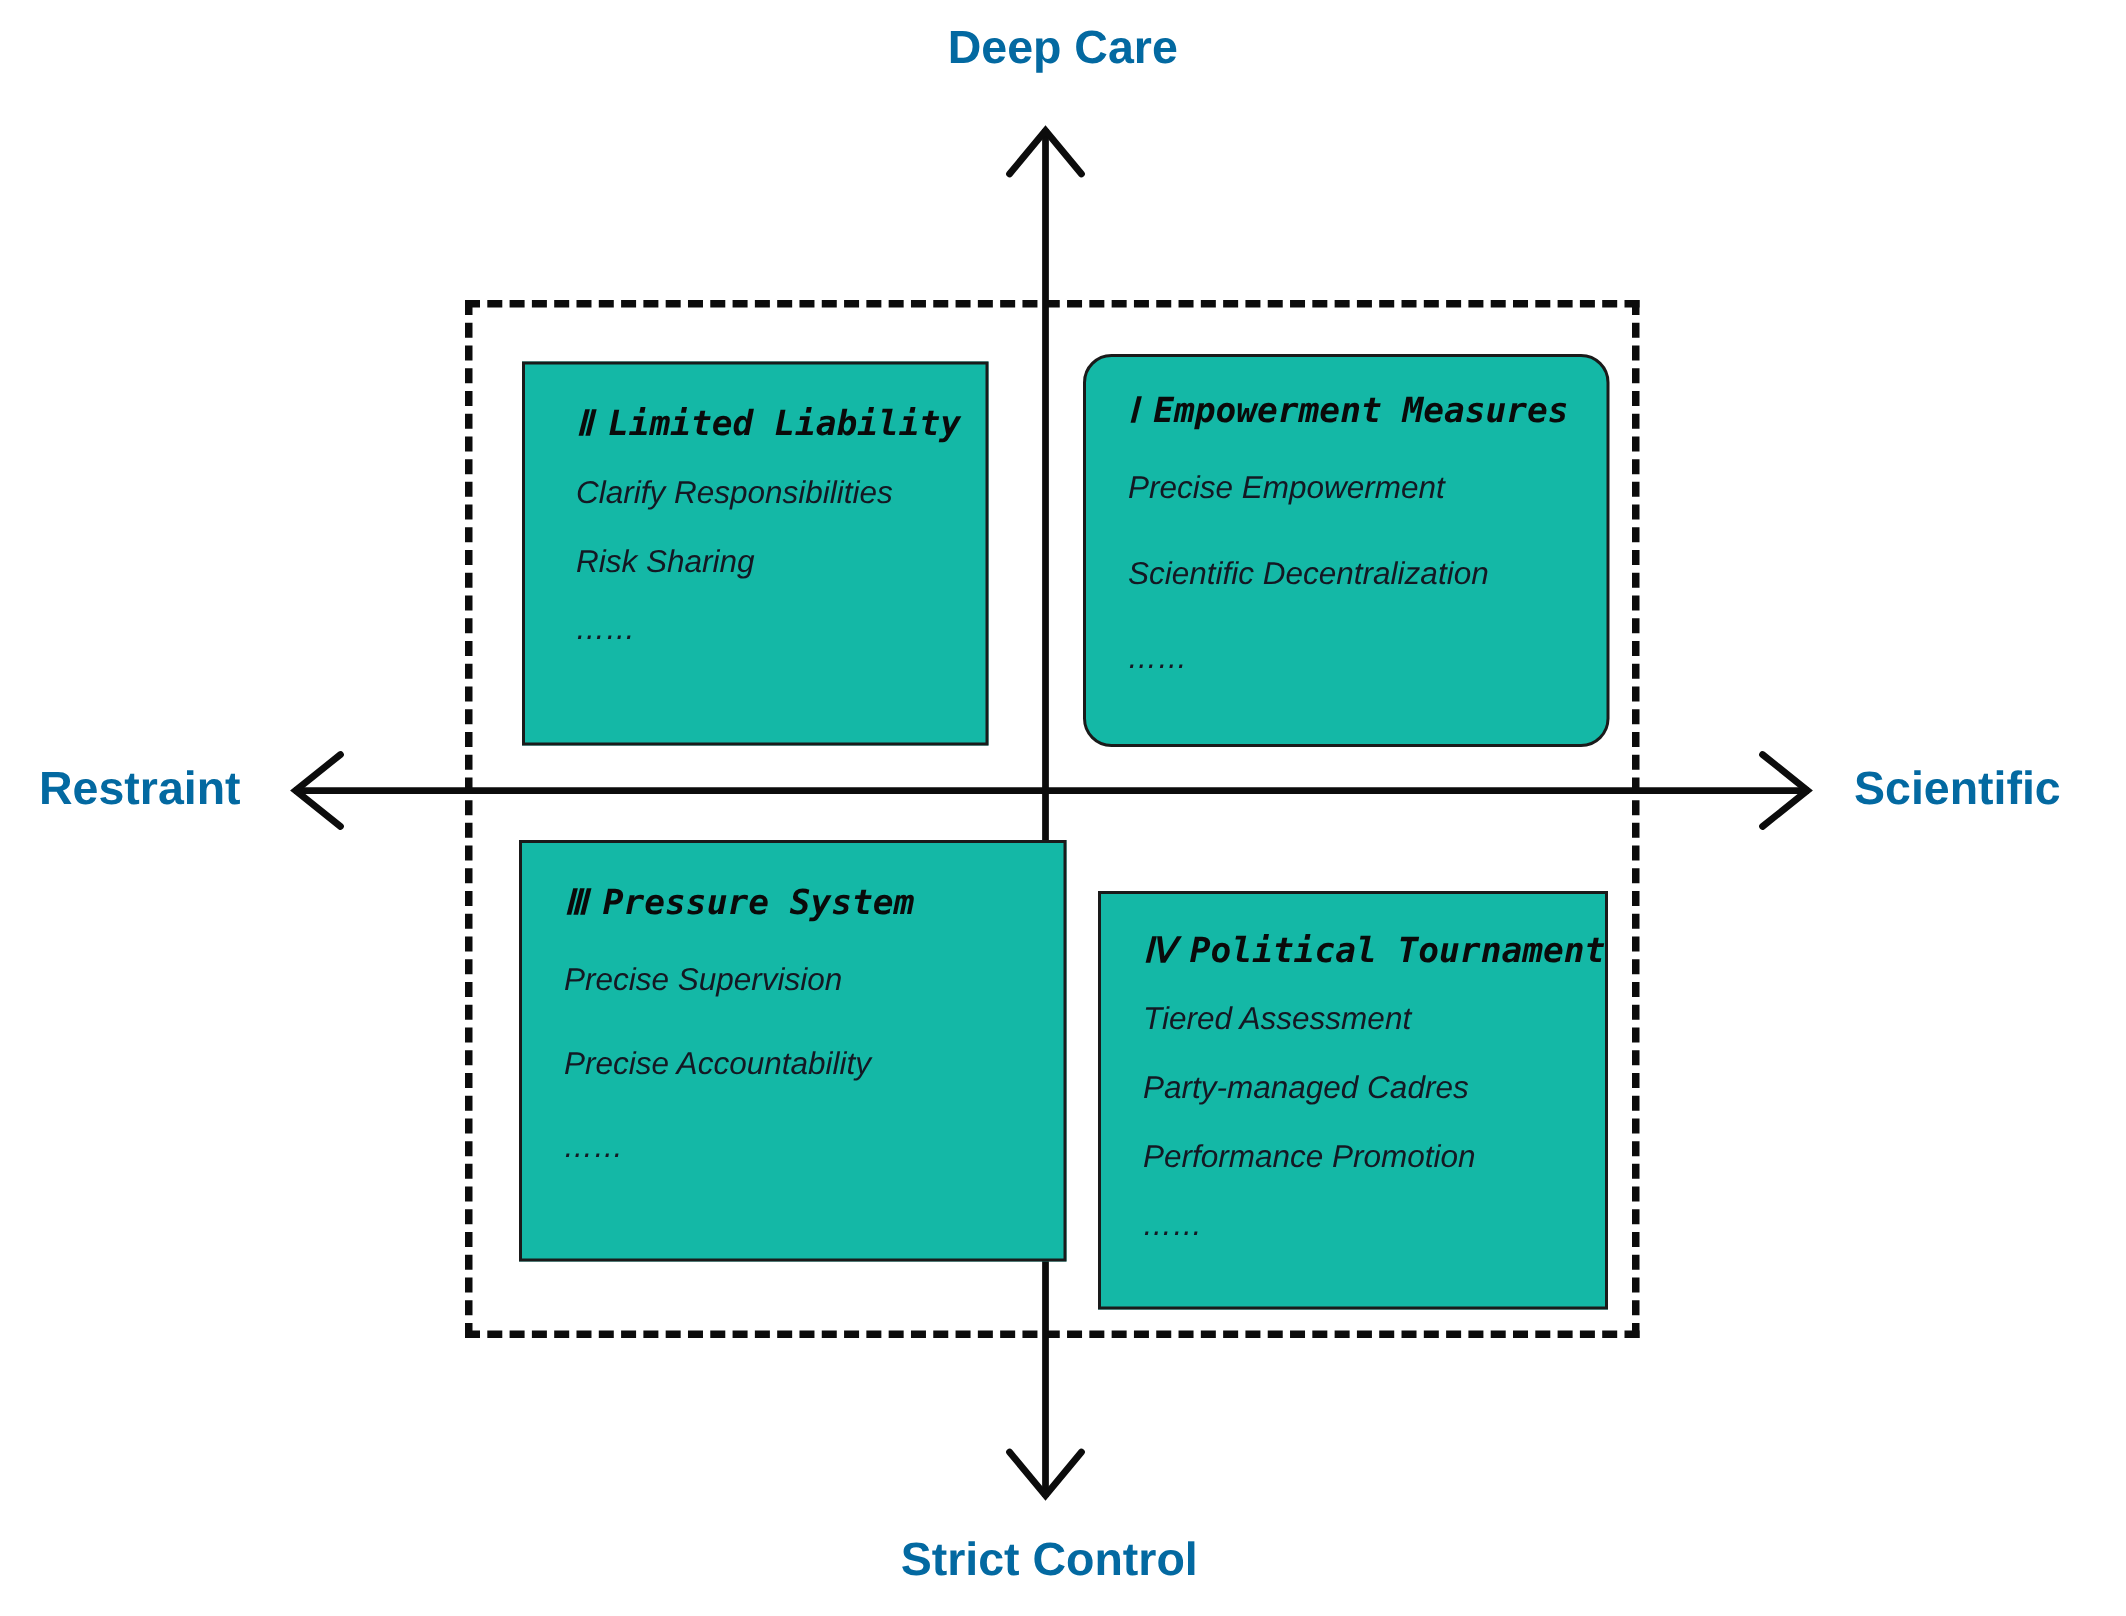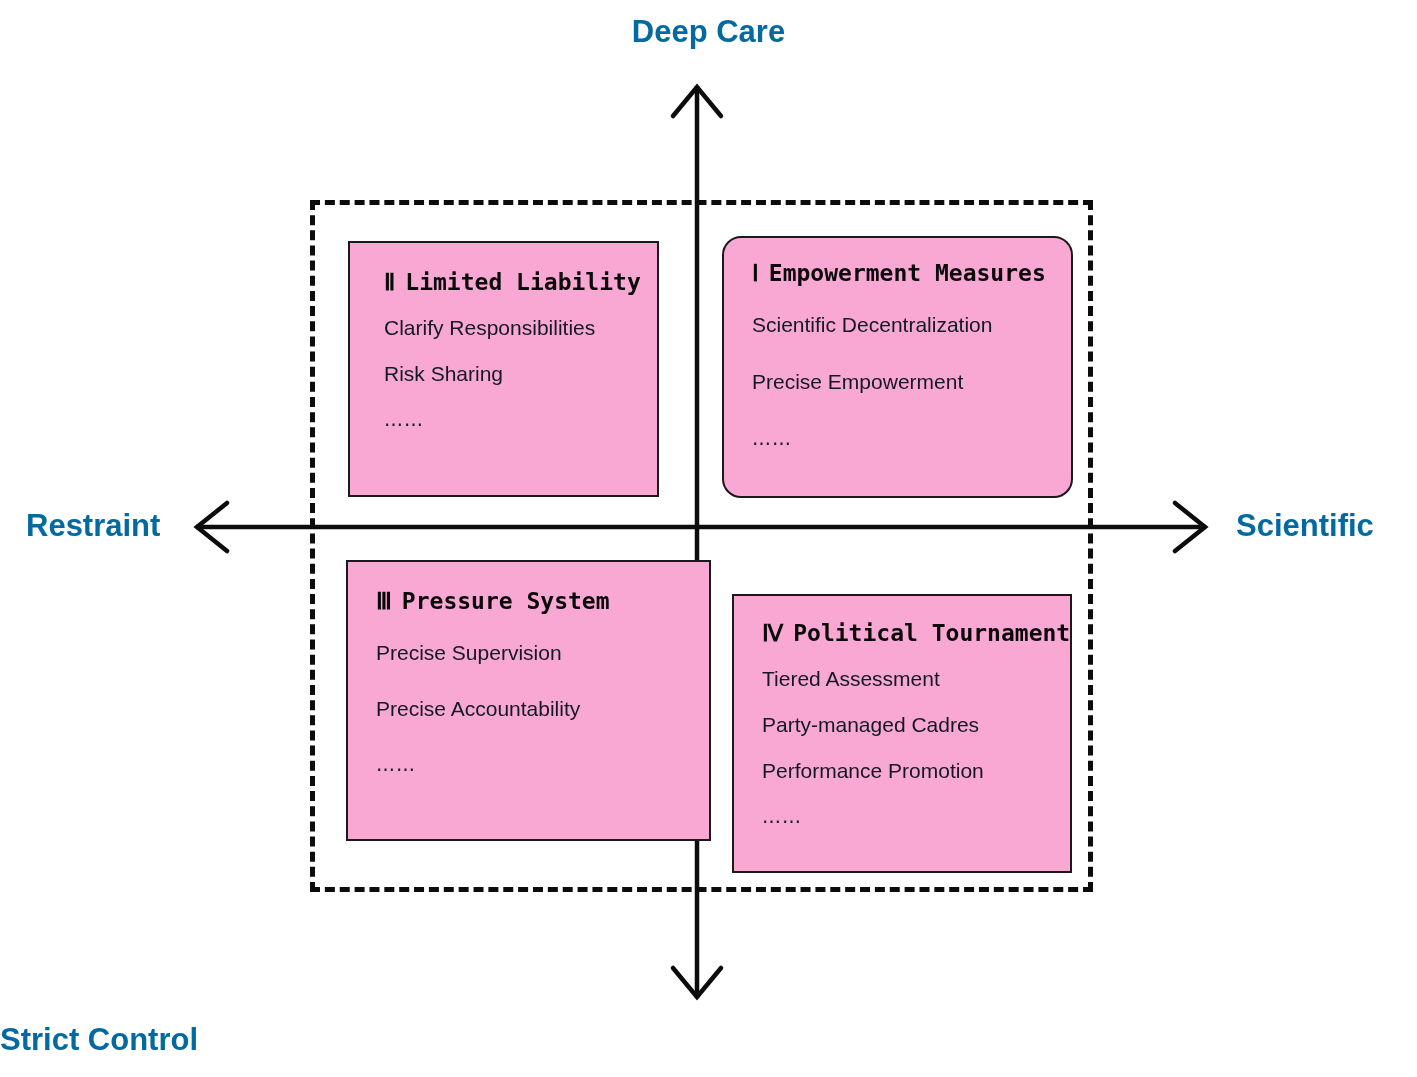--- a/index.html
+++ b/index.html
@@ -21,21 +21,21 @@
   .axis-label {
     position: absolute;
     font-family: "Liberation Sans", sans-serif;
     font-weight: bold;
     font-size: 31px;
     color: #0369a1;
     white-space: nowrap;
     letter-spacing: 0px;
   }
   #label-top    { left: 0; right: 0; top: 14px; text-align: center; }
-  #label-bottom { left: 0; right: 18px; top: 1022px; }
+  #label-bottom { left: 0; right: 18px; top: 1022px; text-align: center; }
   #label-left   { left: 26px;  top: 508px; }
   #label-right  { left: 1236px; top: 508px; }
 
   
   #axes {
     position: absolute;
     left: 0; top: 0;
     width: 1417px; height: 1077px;
     pointer-events: none;
   }
@@ -49,21 +49,22 @@
     height: 692px;
     border: 5px dashed #0c0c0c;
     box-sizing: border-box;
   }
 
   
   .quadrant-box {
     position: absolute;
     border: 2px solid #1a1a1a;
     box-sizing: border-box;
-    background: #f9a8d4;
+    background: #14b8a6;
+    font-style: italic;
   }
   #quadrant-2 { left: 348px;  top: 241px; width: 311px; height: 256px; }
   #quadrant-1 { left: 722px;  top: 236px; width: 351px; height: 262px; border-radius: 19px; }
   #quadrant-3 { left: 346px;  top: 560px; width: 365px; height: 281px; }
   #quadrant-4 { left: 732px;  top: 594px; width: 340px; height: 279px; }
 
   .quadrant-inner {
     position: absolute;
     left: 0; right: 0; top: 0;
     padding: 26px 18px 0 34px;
@@ -149,22 +150,22 @@
       </ul>
     </div>
   </div>
 
   <div class="quadrant-box" id="quadrant-1">
     <div class="quadrant-inner">
       <div class="quadrant-title">
         <span class="numeral">Ⅰ</span><span>Empowerment Measures</span>
       </div>
       <ul class="quadrant-items">
+        <li class="quadrant-item">Precise Empowerment</li>
         <li class="quadrant-item">Scientific Decentralization</li>
-        <li class="quadrant-item">Precise Empowerment</li>
         <li class="quadrant-item ellipsis-item">……</li>
       </ul>
     </div>
   </div>
 
   <div class="quadrant-box" id="quadrant-3">
     <div class="quadrant-inner">
       <div class="quadrant-title">
         <span class="numeral">Ⅲ</span><span>Pressure System</span>
       </div>

